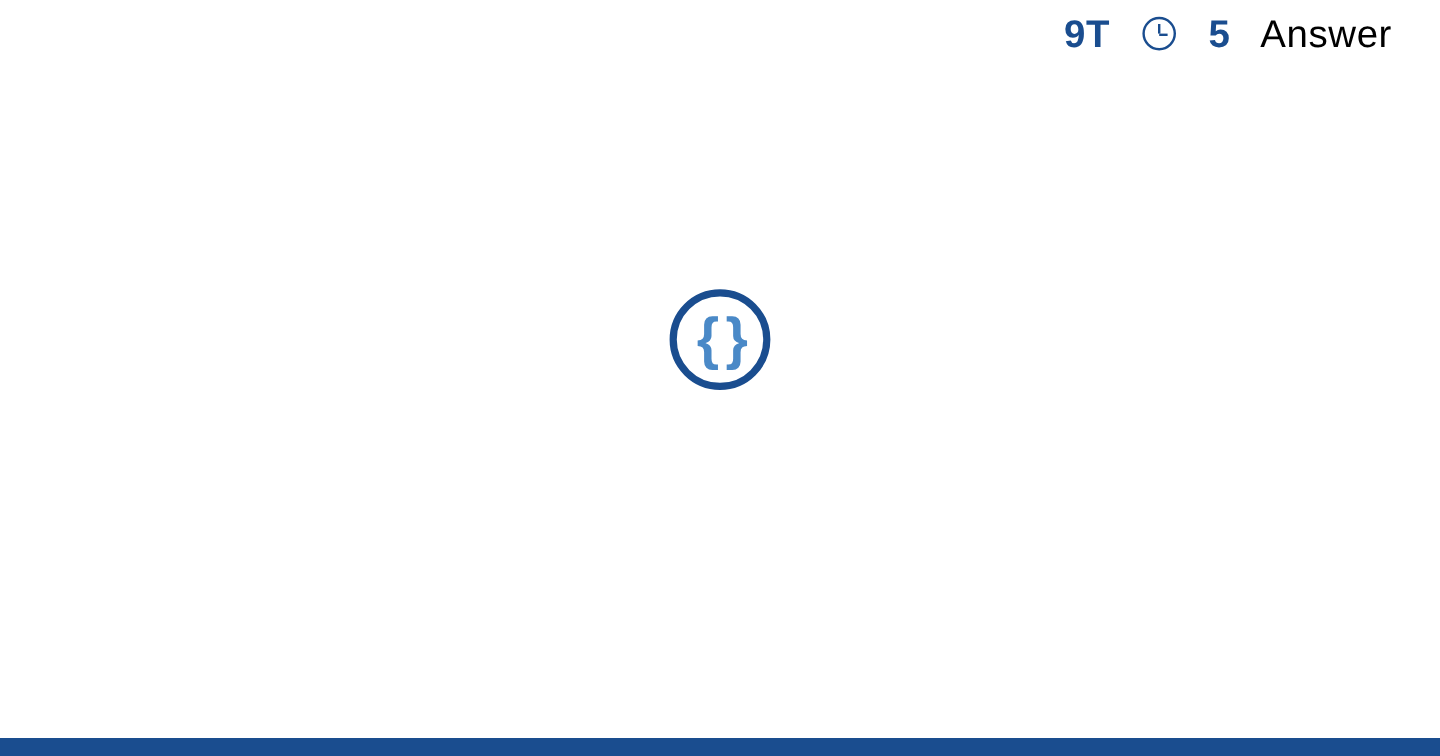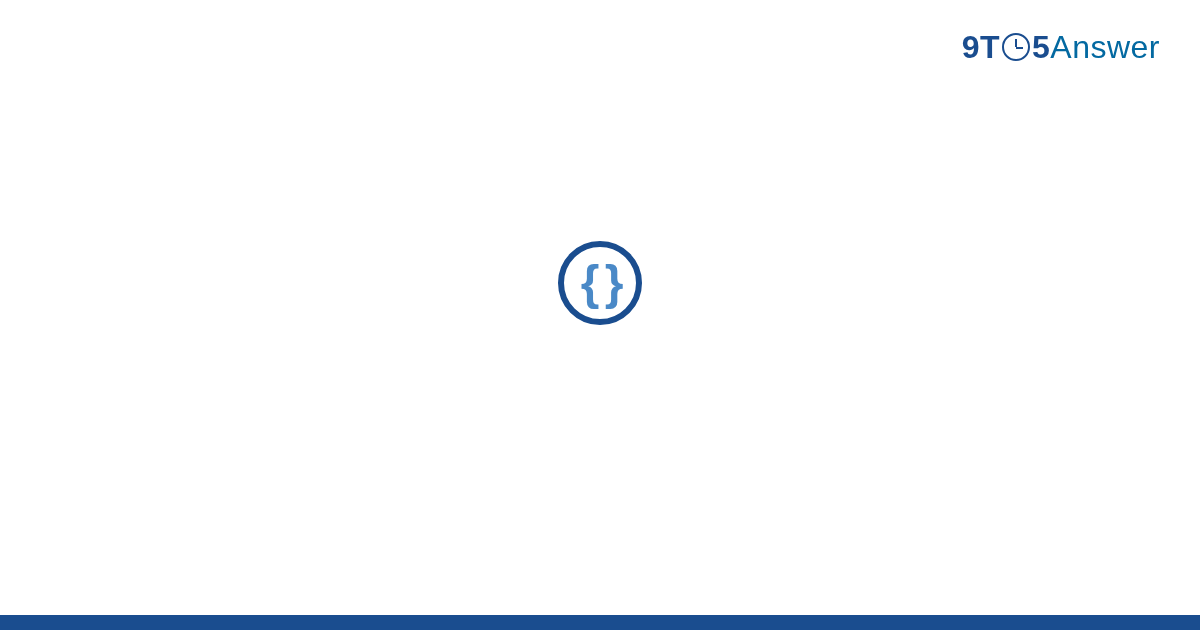--- a/index.html
+++ b/index.html
@@ -10,24 +10,25 @@
     body {
       width: 1200px;
       height: 630px;
       font-family: Arial, Helvetica, sans-serif;
       background: #ffffff;
       position: relative;
       overflow: hidden;
     }
     .header {
       position: absolute;
-      top: 29px;
+      top: 10px;
       right: 40px;
       display: flex;
       align-items: baseline;
+      gap: 25px;
     }
     .logo-part1 {
       font-size: 32px;
       font-weight: 600;
       color: #1a4d8f;
       letter-spacing: 0.5px;
     }
     .logo-clock {
       display: inline-flex;
       align-items: center;
@@ -61,21 +62,21 @@
     }
     .logo-part2 {
       font-size: 32px;
       font-weight: 600;
       color: #1a4d8f;
       letter-spacing: 0.5px;
     }
     .logo-part3 {
       font-size: 32px;
       font-weight: 400;
-      color: #0369a1;
+      color: #000000;
       letter-spacing: 0.5px;
     }
     .content {
       position: absolute;
       top: 0;
       left: 0;
       width: 100%;
       height: 615px;
       display: flex;
       flex-direction: column;

